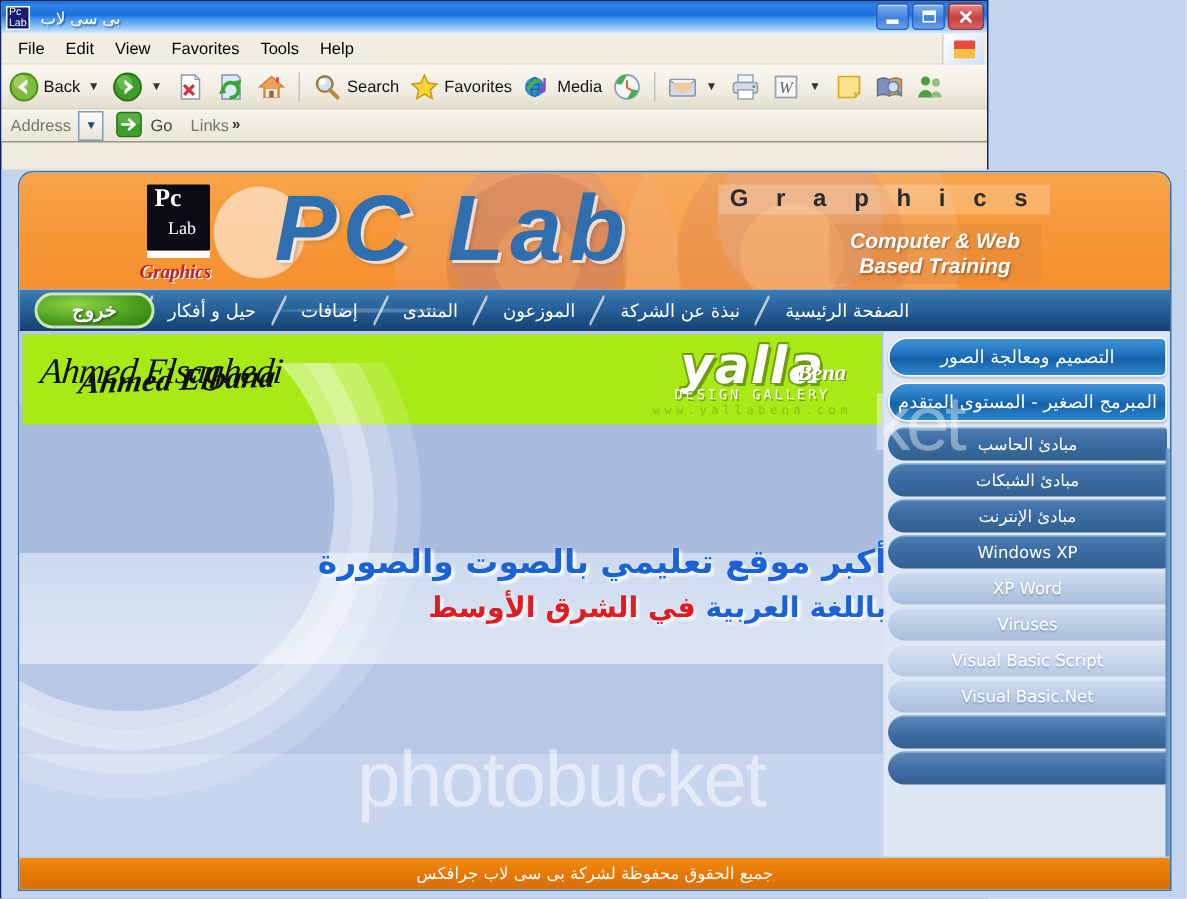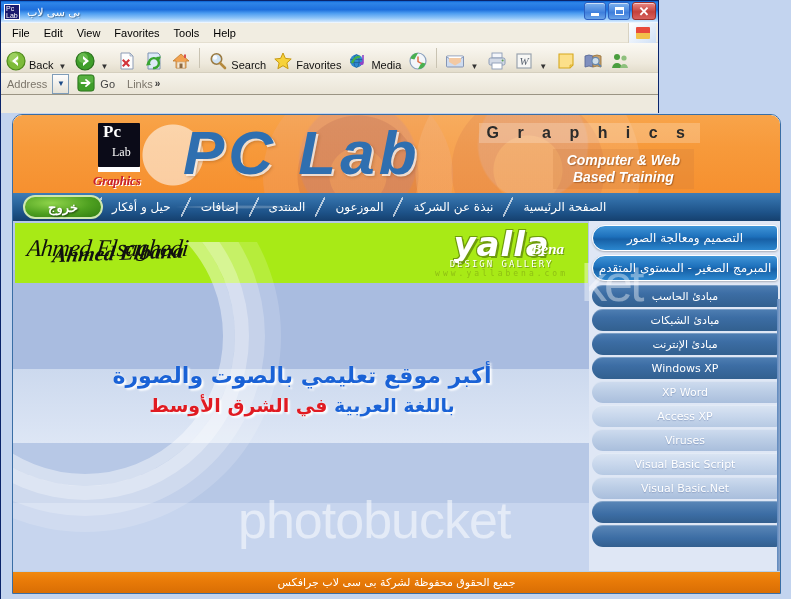--- a/index.html
+++ b/index.html
@@ -96,21 +96,21 @@
 
   
   #toolbar {
     height: 30px;
     background: linear-gradient(to bottom,#fbf9f3,#eee9dc 70%,#e3ddcc);
     display: flex; align-items: center;
     padding: 0 2px;
     border-bottom: 1px solid #d5cfbe;
     gap: 1px;
   }
-  .tbitem { display:flex; align-items:flex-end; height:26px; padding:0 3px; gap:3px; }
+  .tbitem { display:flex; align-items:center; height:26px; padding:0 3px; gap:3px; }
   .tblabel { font-size:11px; color:#111; }
   .caret { font-size:8px; color:#333; margin:0 2px; }
   .tbsep { width:1px; height:20px; background:#c9c3b2; margin:0 4px; }
 
   .ic { width:20px;height:20px;position:relative;display:inline-block;flex:0 0 auto;}
   .ic svg { display:block; }
 
   
   #addrbar {
     height: 22px;
@@ -260,21 +260,21 @@
     flex: 0 0 auto;
   }
   #exit-btn {
     position:absolute; left: 10px; top: 2px;
     width: 80px; height: 24px;
     border-radius: 12px;
     background: radial-gradient(ellipse at 35% 30%, #8fd44a 0%, #4ea020 55%, #2f7a12 100%);
     border: 2px solid #cfe7b2;
     display:flex;align-items:center;justify-content:center;
     color:#fff; font-size:13px; font-weight:bold;
-    font-family:Liberation Sans, sans-serif;
+    font-family:Liberation Serif, serif;
     text-shadow: 1px 1px 2px rgba(0,0,0,.6);
   }
 
   
   #site-body { position:relative; height: 352px; background:#ffffff; }
 
   
   #left-col {
     position:absolute; left:0; top:0; width: 578px; height: 352px;
     background: linear-gradient(to bottom,
@@ -329,21 +329,20 @@
   }
   #yalla .bena {
     font-family:"Liberation Serif", serif; font-style:italic; font-weight:bold;
     font-size: 15px; color:#ffffff;
     text-shadow: 1px 1px 0 #6f9c0d;
     position:absolute; right: 4px; top: 14px;
   }
 
   #hero-text {
     position:absolute; left: 0; top: 140px; width: 578px;
-    text-align: center;
     direction: rtl;
     font-family: "DejaVu Sans", sans-serif;
   }
   #hero-line1 {
     font-size: 22px; font-weight: bold; color: #1a62d6;
     text-shadow: 2px 2px 2px rgba(255,255,255,.95), 0 0 1px #fff;
     line-height: 30px;
   }
   #hero-line2 {
     font-size: 19px; font-weight: bold;
@@ -750,21 +749,20 @@
           <div id="kot-wm">ket</div>
 
           <div class="side-top">التصميم ومعالجة الصور</div>
           <div class="side-top">المبرمج الصغير - المستوى المتقدم</div>
 
           <div class="side-item">مبادئ الحاسب</div>
           <div class="side-item">مبادئ الشبكات</div>
           <div class="side-item">مبادئ الإنترنت</div>
           <div class="side-item">Windows XP</div>
           <div class="side-item lt">XP Word</div>
-          <div class="side-item lt2">Access XP</div>
           <div class="side-item lt">Viruses</div>
           <div class="side-item lt2">Visual Basic Script</div>
           <div class="side-item lt">Visual Basic.Net</div>
 
           <div class="side-item blank"></div>
           <div class="side-item blank"></div>
 
         </div>
 
         <div id="page-right-edge"></div>

